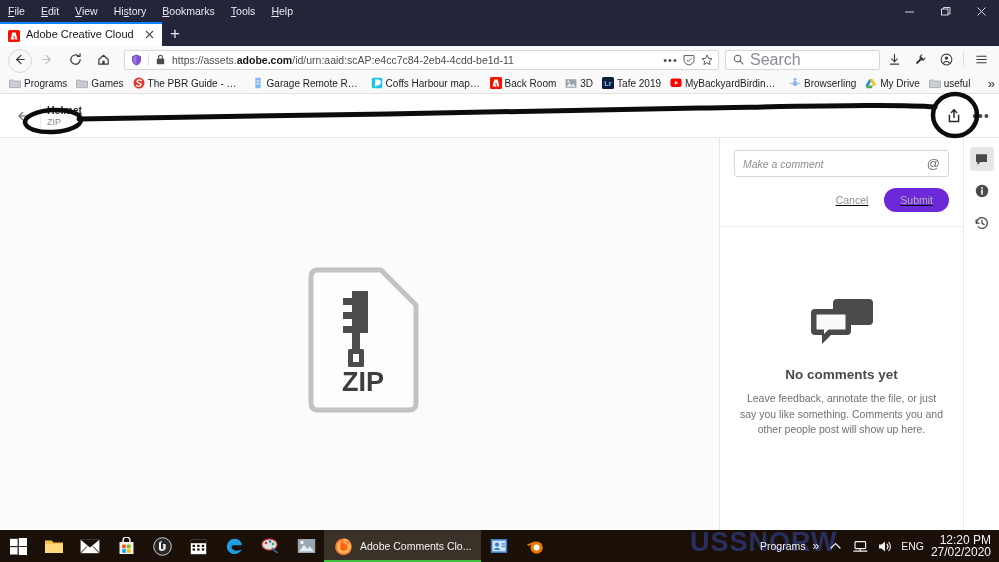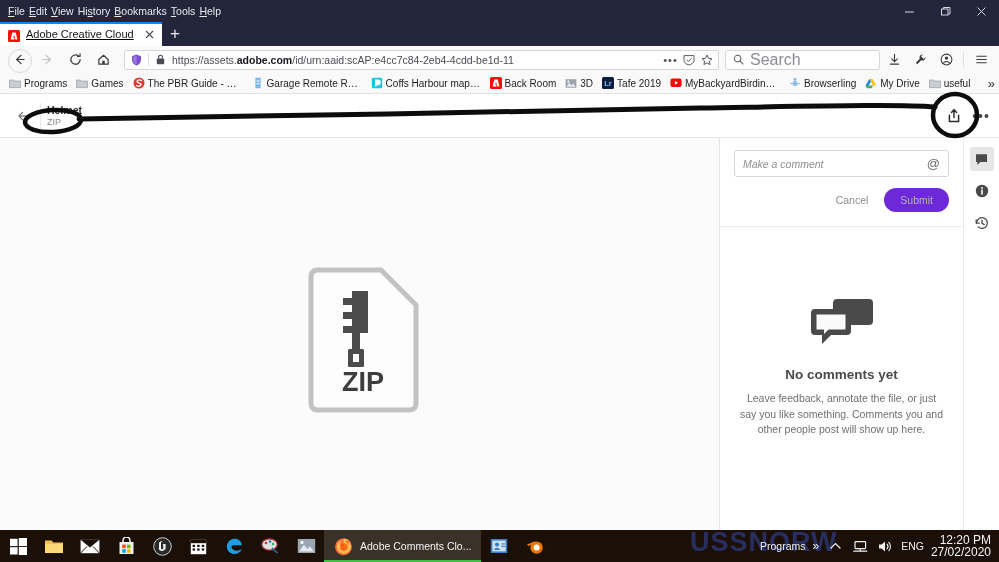--- a/index.html
+++ b/index.html
@@ -9,37 +9,37 @@
     overflow: hidden;
     background: #fff;
   }
   #app { position: relative; width: 999px; height: 562px; }
 
   
   .titlebar {
     height: 22px; background: #23253a; position: relative;
     display: flex; align-items: center;
   }
-  .menu-items { display: flex; padding-left: 6px; }
+  .menu-items { display: flex; gap: 12px; padding-left: 6px; }
   .menu-item {
     color: #e8e8ee; font-size: 10.5px; line-height: 22px;
     padding: 0 2px; cursor: default; white-space: nowrap;
   }
   .menu-item u { text-decoration: underline; }
   .win-controls { position: absolute; right: 0; top: 0; display: flex; height: 22px; }
   .win-btn {
     width: 36px; height: 22px; display: flex; align-items: center; justify-content: center;
     color: #d8d8e0;
   }
   .win-btn svg { display: block; }
 
   .tabstrip { height: 24px; background: #23253a; display: flex; align-items: flex-end; }
   .tab {
     height: 24px; width: 162px; background: #fff; display: flex; align-items: center;
-    gap: 6px; padding: 0 6px 0 8px; position: relative; text-decoration: underline;
+    gap: 6px; padding: 0 6px 0 8px; position: relative;
   }
   .tab::before {
     content: ""; position: absolute; top: 0; left: 0; right: 0; height: 2px; background: #0a84ff;
   }
   .tab-fav { width: 12px; height: 12px; flex: 0 0 12px; }
   .tab-title {
     font-size: 11px; color: #15141a; flex: 1; overflow: hidden;
     white-space: nowrap; text-overflow: ellipsis;
   }
   .tab-close { width: 14px; height: 14px; display: flex; align-items: center; justify-content: center; color: #4a4a52; }
@@ -109,21 +109,21 @@
   .comments {
     width: 243px; background: #fff; display: flex; flex-direction: column;
     padding: 12px 14px 0 14px;
   }
   .comment-input {
     height: 27px; border: 1px solid #d6d6d6; border-radius: 3px; background: #fff;
     display: flex; align-items: center; padding: 0 8px; gap: 6px;
   }
   .comment-ph { flex: 1; font-size: 10.5px; color: #8e8e8e; font-style: italic; }
   .at-ico { color: #6e6e6e; font-size: 13px; line-height: 1; }
-  .comment-actions { display: flex; justify-content: flex-end; align-items: center; gap: 4px; margin-top: 11px; }
+  .comment-actions { display: flex; justify-content: flex-end; align-items: center; gap: 4px; margin-top: 11px; text-decoration: underline; }
   .btn-cancel { font-size: 10.5px; color: #8e8e8e; padding: 6px 12px; }
   .btn-submit {
     font-size: 10.5px; color: #b3b3b3; background: #6d28d9; border-radius: 13px; padding: 6px 16px;
   }
   .comments-divider { height: 1px; background: #ededed; margin: 14px -14px 0 -14px; }
   .empty-state { margin-top: 68px; text-align: center; padding: 0 4px; }
   .empty-title { font-size: 13.5px; color: #4a4a4a; font-weight: 700; margin-top: 12px; }
   .empty-desc { font-size: 10.5px; color: #6f6f6f; line-height: 15.5px; margin-top: 9px; }
 
   .rail {

